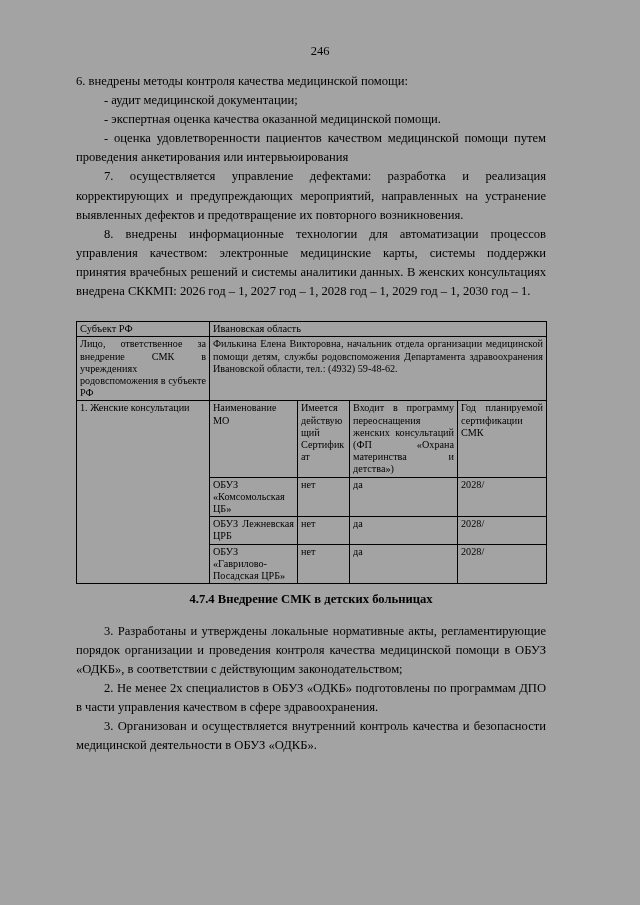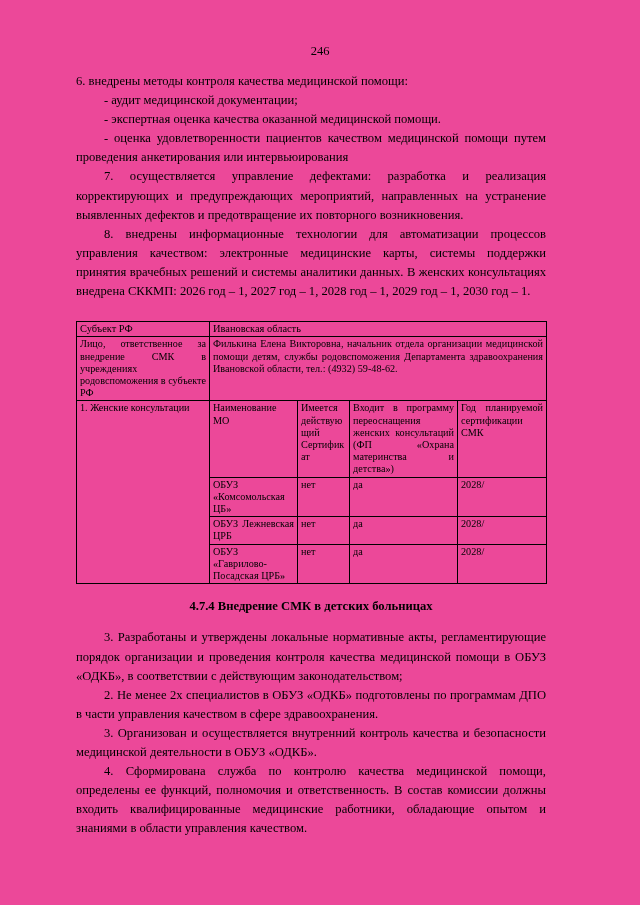--- a/index.html
+++ b/index.html
@@ -4,21 +4,21 @@
 <style>
   html, body {
     margin: 0;
     padding: 0;
     background: #ffffff;
   }
   .page {
     width: 640px;
     height: 905px;
     position: relative;
-    background: #ec4899;
+    background: #a3a3a3;
     font-family: "Liberation Serif", "DejaVu Serif", serif;
     color: #000000;
     box-sizing: border-box;
     overflow: hidden;
   }
   .page-number {
     position: absolute;
     top: 44px;
     left: 0;
     width: 640px;
@@ -62,20 +62,21 @@
     word-wrap: break-word;
     hyphens: manual;
   }
   .tbl td.center {
     text-align: left;
   }
   .tbl .hdr {
     font-size: 10.4px;
   }
   .subhead {
+    margin-top: 6px;
     font-size: 12.6px;
     line-height: 19.1px;
     font-weight: bold;
     text-align: center;
     text-indent: 0;
   }
   .after-table p.par { }
 </style>
 </head>
 <body>
@@ -136,17 +137,16 @@
           <td class="center">2028/</td>
         </tr>
       </tbody>
     </table>
 
     <div class="after-table">
       <p class="subhead">4.7.4 Внедрение СМК в детских больницах</p>
       <p class="par">3. Разработаны и утверждены локальные нормативные акты, регламентирующие порядок организации и проведения контроля качества медицинской помощи в ОБУЗ «ОДКБ», в соответствии с действующим законодательством;</p>
       <p class="par">2. Не менее 2х специалистов в ОБУЗ «ОДКБ» подготовлены по программам ДПО в части управления качеством в сфере здравоохранения.</p>
       <p class="par">3. Организован и осуществляется внутренний контроль качества и безопасности медицинской деятельности в ОБУЗ «ОДКБ».</p>
-      <p class="par">4. Сформирована служба по контролю качества медицинской помощи, определены ее функций, полномочия и ответственность. В состав комиссии должны входить квалифицированные медицинские работники, обладающие опытом и знаниями в области управления качеством.</p>
     </div>
 
   </div>
 </div>
 
 </body></html>

